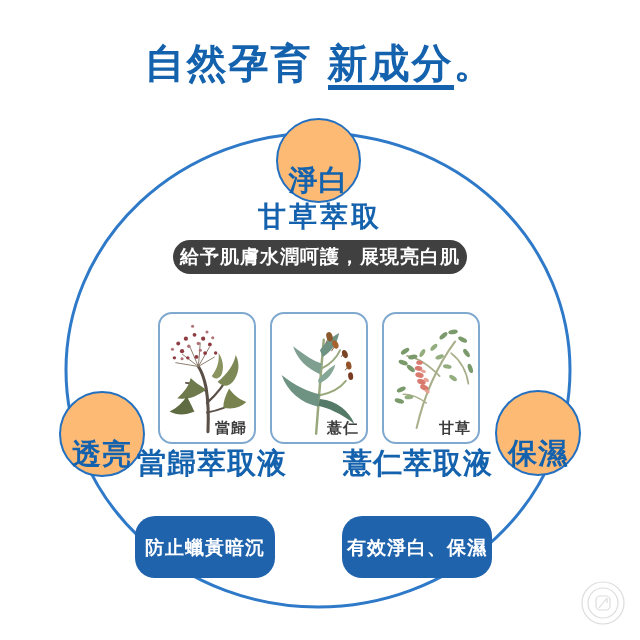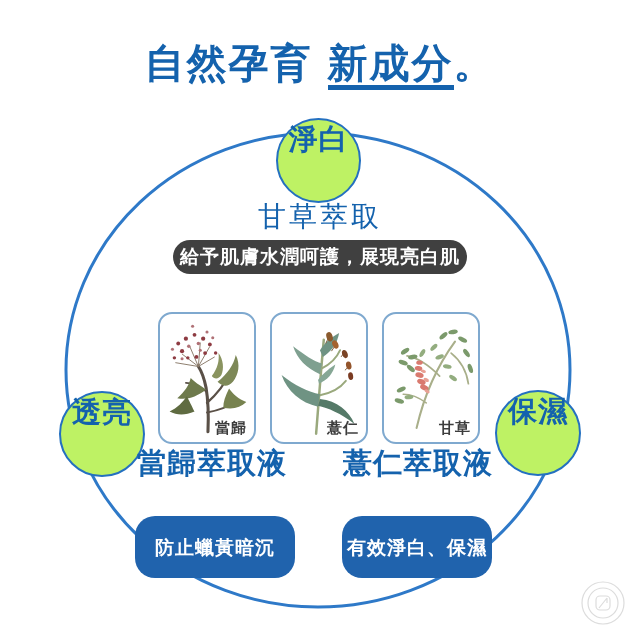--- a/index.html
+++ b/index.html
@@ -13,32 +13,32 @@
   
   .title{
     position:absolute;top:36px;left:0;width:640px;text-align:center;z-index:2;
     font-size:40px;font-weight:600;color:#1462ad;letter-spacing:2px;white-space:nowrap;
   }
   .title .prefix{margin-right:15px;}
   .title .hl{border-bottom:5px solid #1462ad;}
 
   
   .badge{
-    position:absolute;z-index:2;background:#bef264;border:2.5px solid #2470c0;border-radius:50%;
-    display:flex;align-items:flex-start;justify-content:center;
+    position:absolute;z-index:2;background:#fdba74;border:2.5px solid #2470c0;border-radius:50%;
+    display:flex;align-items:flex-end;justify-content:center;
     color:#1462ad;font-weight:600;font-size:29px;letter-spacing:1px;box-sizing:border-box;
   }
   .badge-top{left:276px;top:118px;width:85px;height:85px;}
   .badge-left{left:59px;top:391px;width:86px;height:86px;}
   .badge-right{left:495px;top:390px;width:86px;height:86px;}
 
   
   .heading{
     position:absolute;top:198px;left:0;width:640px;text-align:center;z-index:2;
-    font-size:28px;font-weight:400;color:#1462ad;letter-spacing:3px;
+    font-size:28px;font-weight:700;color:#1462ad;letter-spacing:3px;
   }
   .pill-wide{
     position:absolute;left:173px;top:240px;width:294px;height:34px;z-index:2;
     background:#404040;border-radius:17px;display:flex;align-items:center;justify-content:center;
     color:#ffffff;font-size:19px;font-weight:700;letter-spacing:1px;white-space:nowrap;
   }
 
   
   .cards{position:absolute;left:158px;top:312px;display:flex;gap:14px;z-index:2;}
   .card{
@@ -57,21 +57,21 @@
   }
   .extract-name.left{left:107px;}
   .extract-name.right{left:313px;}
 
   
   .pill-box{
     position:absolute;top:516px;height:62px;z-index:2;background:#2063ad;border-radius:20px;
     display:flex;flex-direction:column;align-items:center;justify-content:center;
     color:#ffffff;font-size:19px;font-weight:700;line-height:27px;letter-spacing:1px;white-space:nowrap;
   }
-  .pill-box.left{left:135px;width:160px;}
+  .pill-box.left{left:135px;width:140px;}
   .pill-box.right{left:342px;width:150px;}
 </style>
 </head>
 <body>
 
 <div class="stage">
 
   <svg class="overlay" width="640" height="640" viewBox="0 0 640 640">
     <ellipse cx="318" cy="370" rx="252" ry="237" fill="none" stroke="#2e79c8" stroke-width="3"></ellipse>
     <g stroke="#dcdcdc" fill="none" stroke-width="1.2">

